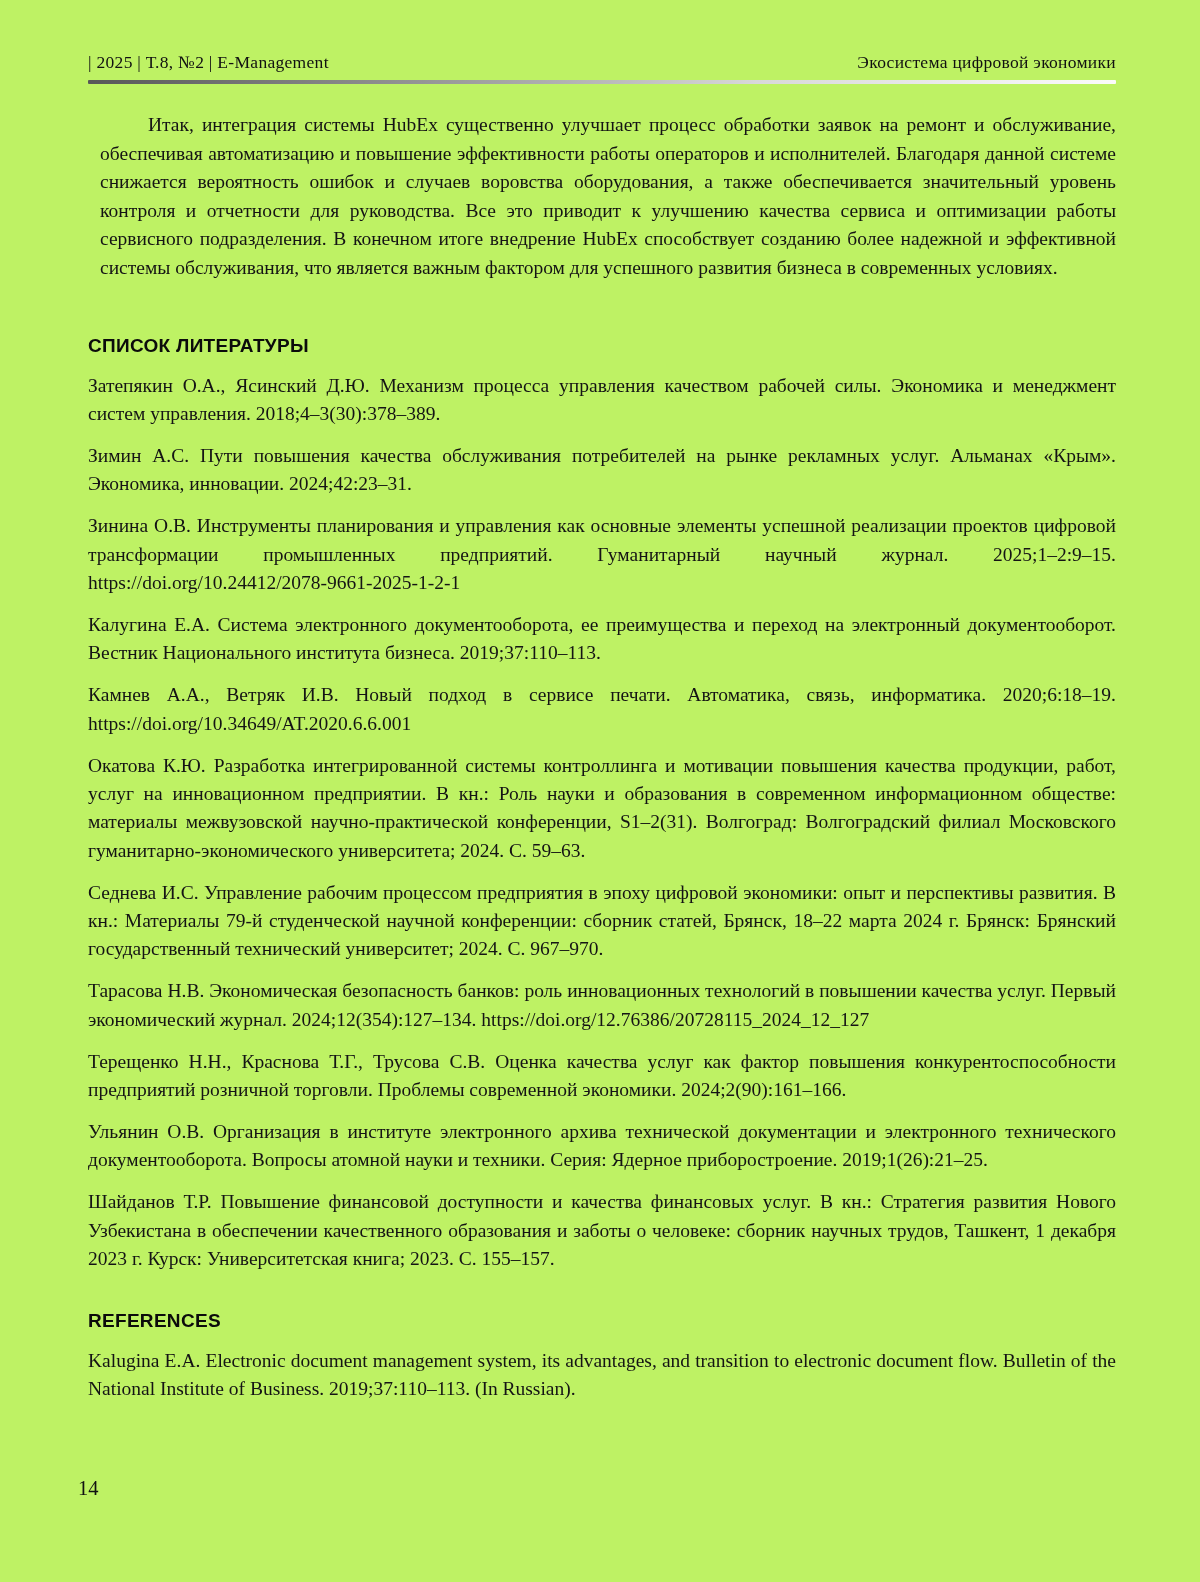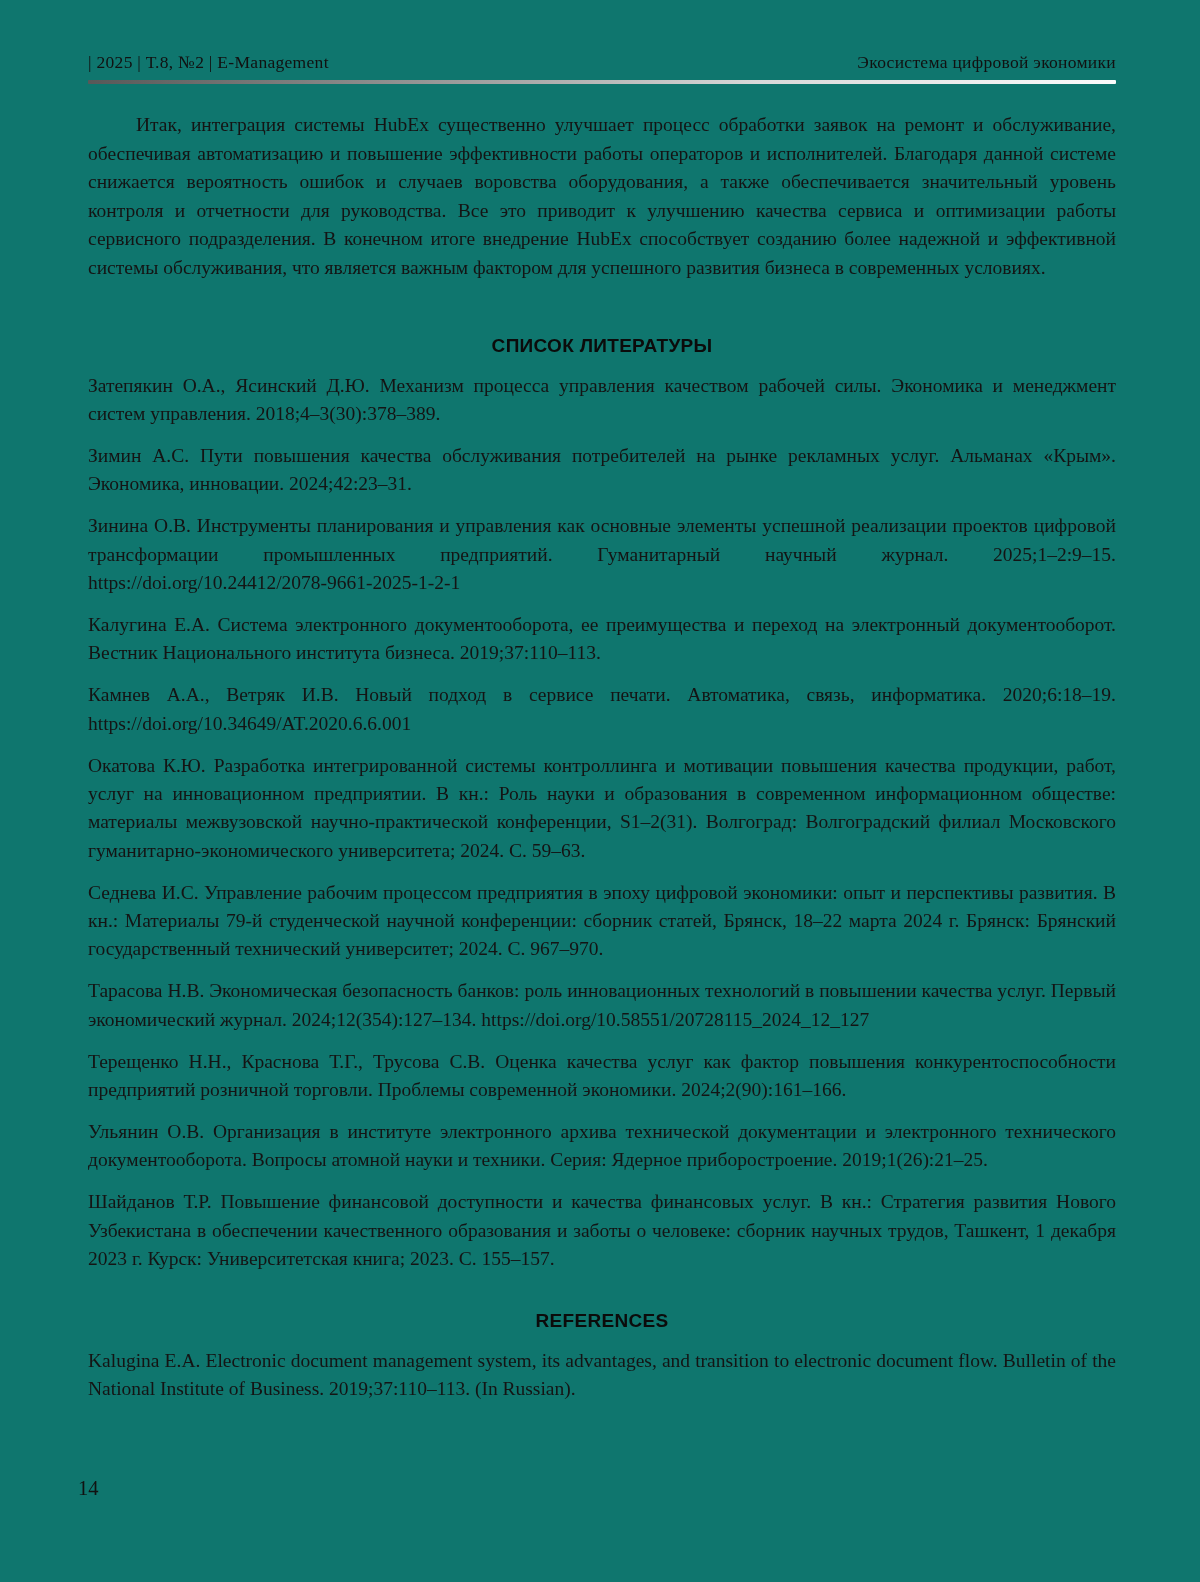--- a/index.html
+++ b/index.html
@@ -1,20 +1,20 @@
 <!DOCTYPE html>
 <html lang="ru"><head>
 <meta charset="utf-8">
 <style>
   html, body { margin: 0; padding: 0; background: #ffffff; }
   .page {
     position: relative;
     width: 1200px;
     height: 1582px;
-    background: #0f766e;
+    background: #bef264;
     font-family: "Liberation Serif", serif;
     color: #141414;
     overflow: hidden;
     box-sizing: border-box;
   }
   .content {
     position: absolute;
     left: 88px;
     top: 52px;
     width: 1028px;
@@ -27,34 +27,33 @@
     letter-spacing: 0.3px;
     color: #111;
   }
   .head-rule {
     margin-top: 7px;
     height: 4px;
     background: linear-gradient(to right, #585858 0%, #9a9a9a 35%, #d8d8d8 65%, #fbfbfb 100%);
     border-radius: 1px;
   }
   .intro {
-    margin: 27px 0 0 0;
+    margin: 27px 0 0 12px;
     font-size: 19.5px;
     line-height: 28.6px;
     text-align: justify;
     text-indent: 48px;
   }
   .section-title {
     font-family: "Liberation Sans", sans-serif;
     font-weight: bold;
     font-size: 19px;
     letter-spacing: 0.3px;
     margin: 0;
     color: #0b0b0b;
-    text-align: center;
   }
   .title-lit { margin-top: 52px; }
   .title-ref { margin-top: 36px; }
   .ref {
     margin: 13.5px 0 0 0;
     font-size: 19.5px;
     line-height: 28.4px;
     text-align: justify;
     word-break: break-word;
   }
@@ -86,21 +85,21 @@
     <h2 class="section-title title-lit">СПИСОК ЛИТЕРАТУРЫ</h2>
 
     <div class="refs-block">
       <p class="ref"><span class="authors">Затепякин О.А., Ясинский Д.Ю.</span><span> Механизм процесса управления качеством рабочей силы. Экономика и менеджмент систем управления. 2018;4–3(30):378–389.</span></p>
       <p class="ref"><span class="authors">Зимин А.С.</span><span> Пути повышения качества обслуживания потребителей на рынке рекламных услуг. Альманах «Крым». Экономика, инновации. 2024;42:23–31.</span></p>
       <p class="ref"><span class="authors">Зинина О.В.</span><span> Инструменты планирования и управления как основные элементы успешной реализации проектов цифровой трансформации промышленных предприятий. Гуманитарный научный журнал. 2025;1–2:9–15. https://doi.org/10.24412/2078-9661-2025-1-2-1</span></p>
       <p class="ref"><span class="authors">Калугина Е.А.</span><span> Система электронного документооборота, ее преимущества и переход на электронный документооборот. Вестник Национального института бизнеса. 2019;37:110–113.</span></p>
       <p class="ref"><span class="authors">Камнев А.А., Ветряк И.В.</span><span> Новый подход в сервисе печати. Автоматика, связь, информатика. 2020;6:18–19. https://doi.org/10.34649/AT.2020.6.6.001</span></p>
       <p class="ref"><span class="authors">Окатова К.Ю.</span><span> Разработка интегрированной системы контроллинга и мотивации повышения качества продукции, работ, услуг на инновационном предприятии. В кн.: Роль науки и образования в современном информационном обществе: материалы межвузовской научно-практической конференции, S1–2(31). Волгоград: Волгоградский филиал Московского гуманитарно-экономического университета; 2024. С. 59–63.</span></p>
       <p class="ref"><span class="authors">Седнева И.С.</span><span> Управление рабочим процессом предприятия в эпоху цифровой экономики: опыт и перспективы развития. В кн.: Материалы 79-й студенческой научной конференции: сборник статей, Брянск, 18–22 марта 2024 г. Брянск: Брянский государственный технический университет; 2024. С. 967–970.</span></p>
-      <p class="ref"><span class="authors">Тарасова Н.В.</span><span> Экономическая безопасность банков: роль инновационных технологий в повышении качества услуг. Первый экономический журнал. 2024;12(354):127–134. https://doi.org/10.58551/20728115_2024_12_127</span></p>
+      <p class="ref"><span class="authors">Тарасова Н.В.</span><span> Экономическая безопасность банков: роль инновационных технологий в повышении качества услуг. Первый экономический журнал. 2024;12(354):127–134. https://doi.org/12.76386/20728115_2024_12_127</span></p>
       <p class="ref"><span class="authors">Терещенко Н.Н., Краснова Т.Г., Трусова С.В.</span><span> Оценка качества услуг как фактор повышения конкурентоспособности предприятий розничной торговли. Проблемы современной экономики. 2024;2(90):161–166.</span></p>
       <p class="ref"><span class="authors">Ульянин О.В.</span><span> Организация в институте электронного архива технической документации и электронного технического документооборота. Вопросы атомной науки и техники. Серия: Ядерное приборостроение. 2019;1(26):21–25.</span></p>
       <p class="ref"><span class="authors">Шайданов Т.Р.</span><span> Повышение финансовой доступности и качества финансовых услуг. В кн.: Стратегия развития Нового Узбекистана в обеспечении качественного образования и заботы о человеке: сборник научных трудов, Ташкент, 1 декабря 2023 г. Курск: Университетская книга; 2023. С. 155–157.</span></p>
     </div>
 
     <h2 class="section-title title-ref">REFERENCES</h2>
 
     <div class="refs-block">
       <p class="ref"><span class="authors">Kalugina E.A.</span><span> Electronic document management system, its advantages, and transition to electronic document flow. Bulletin of the National Institute of Business. 2019;37:110–113. (In Russian).</span></p>
 

